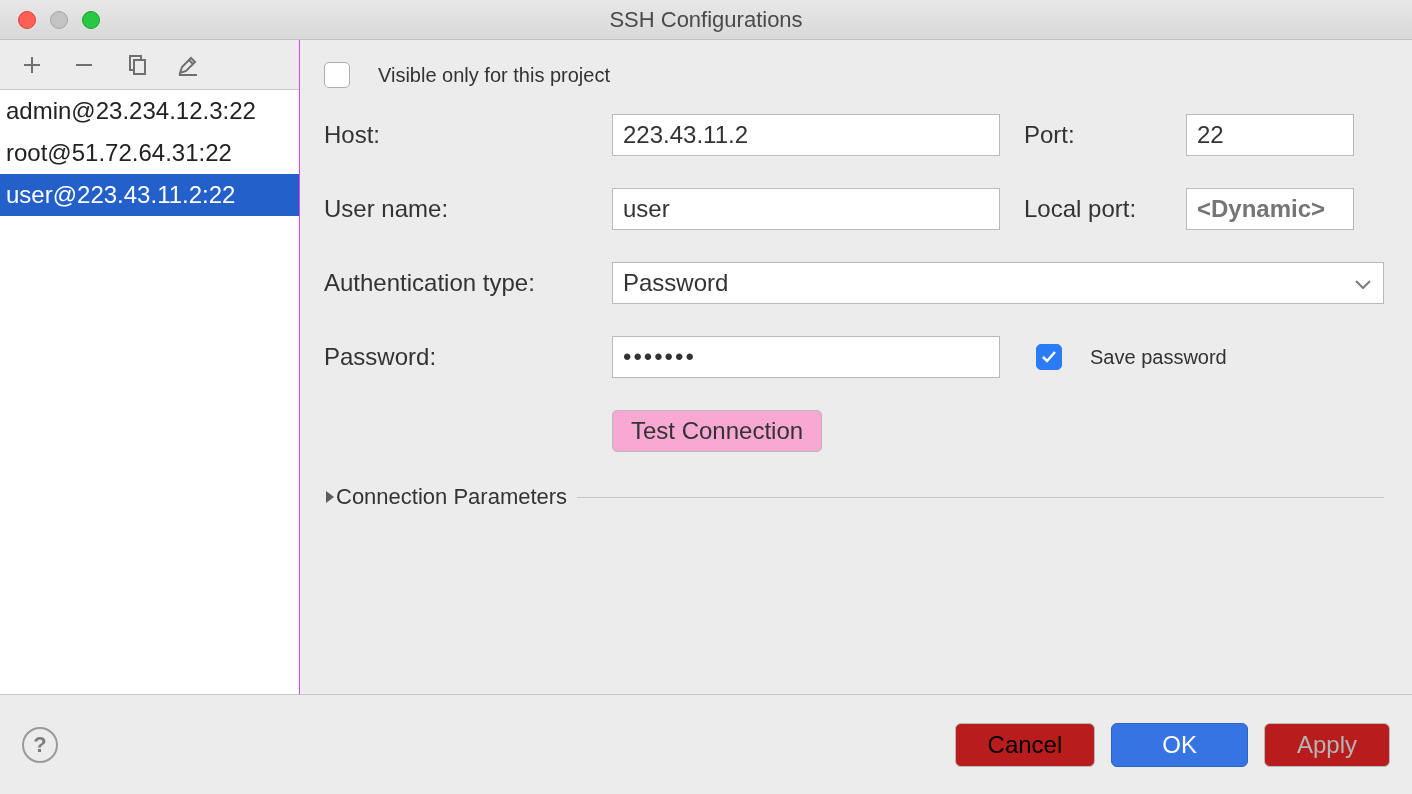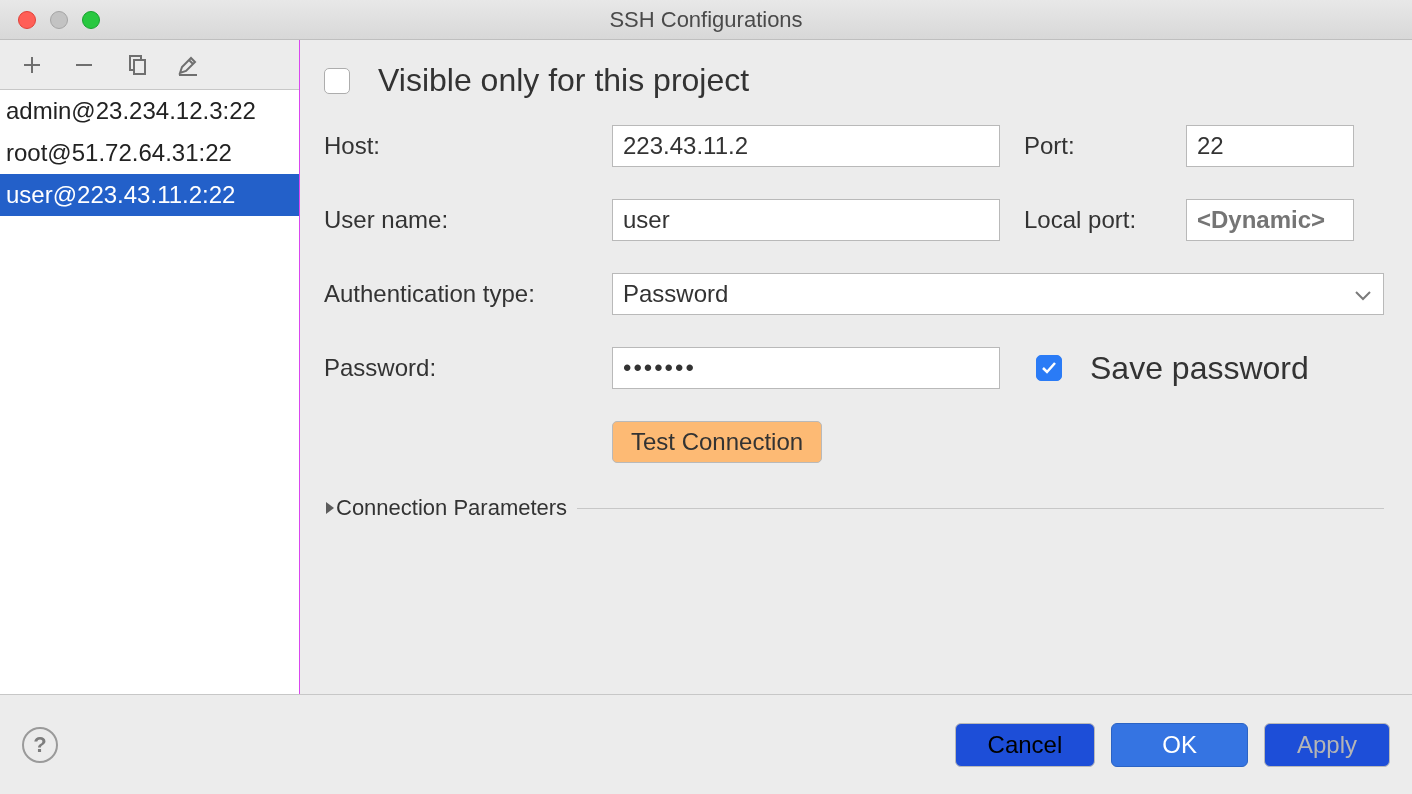--- a/index.html
+++ b/index.html
@@ -135,25 +135,25 @@
   align-items: center; justify-content: center;
   margin-right: 10px;
   flex-shrink: 0;
 }
 .checkbox.checked {
   background: #2a7bf6;
   border-color: #2a7bf6;
 }
 .checkbox.checked svg { display: block; }
 .checkbox svg { display: none; }
-.check-label { font-size: 32px; }
+.check-label { font-size: 20px; }
 .btn {
   height: 42px;
   border: 1px solid #b9b9b9;
-  background: #fdba74;
+  background: #f9a8d4;
   padding: 0 18px;
   font-size: 24px;
   border-radius: 5px;
   cursor: pointer;
   font-family: inherit;
   color: #333;
 }
 .section-header {
   display: flex;
   align-items: center;
@@ -177,21 +177,21 @@
   color: #7d7d7d; font-size: 22px; font-weight: 600;
   cursor: pointer;
 }
 .footer-spacer { flex: 1; }
 .footer-btn {
   height: 44px;
   padding: 0 32px;
   font-size: 24px;
   border-radius: 6px;
   border: 1px solid #b9b9b9;
-  background: #1d4ed8;
+  background: #b91c1c;
   cursor: pointer;
   font-family: inherit;
   margin-left: 16px;
 }
 .footer-btn.disabled { color: #b5b5b5; cursor: default; }
 .footer-btn.primary {
   background: #3574e2;
   border-color: #2b63c4;
   color: #fff;
   padding: 0 50px;

